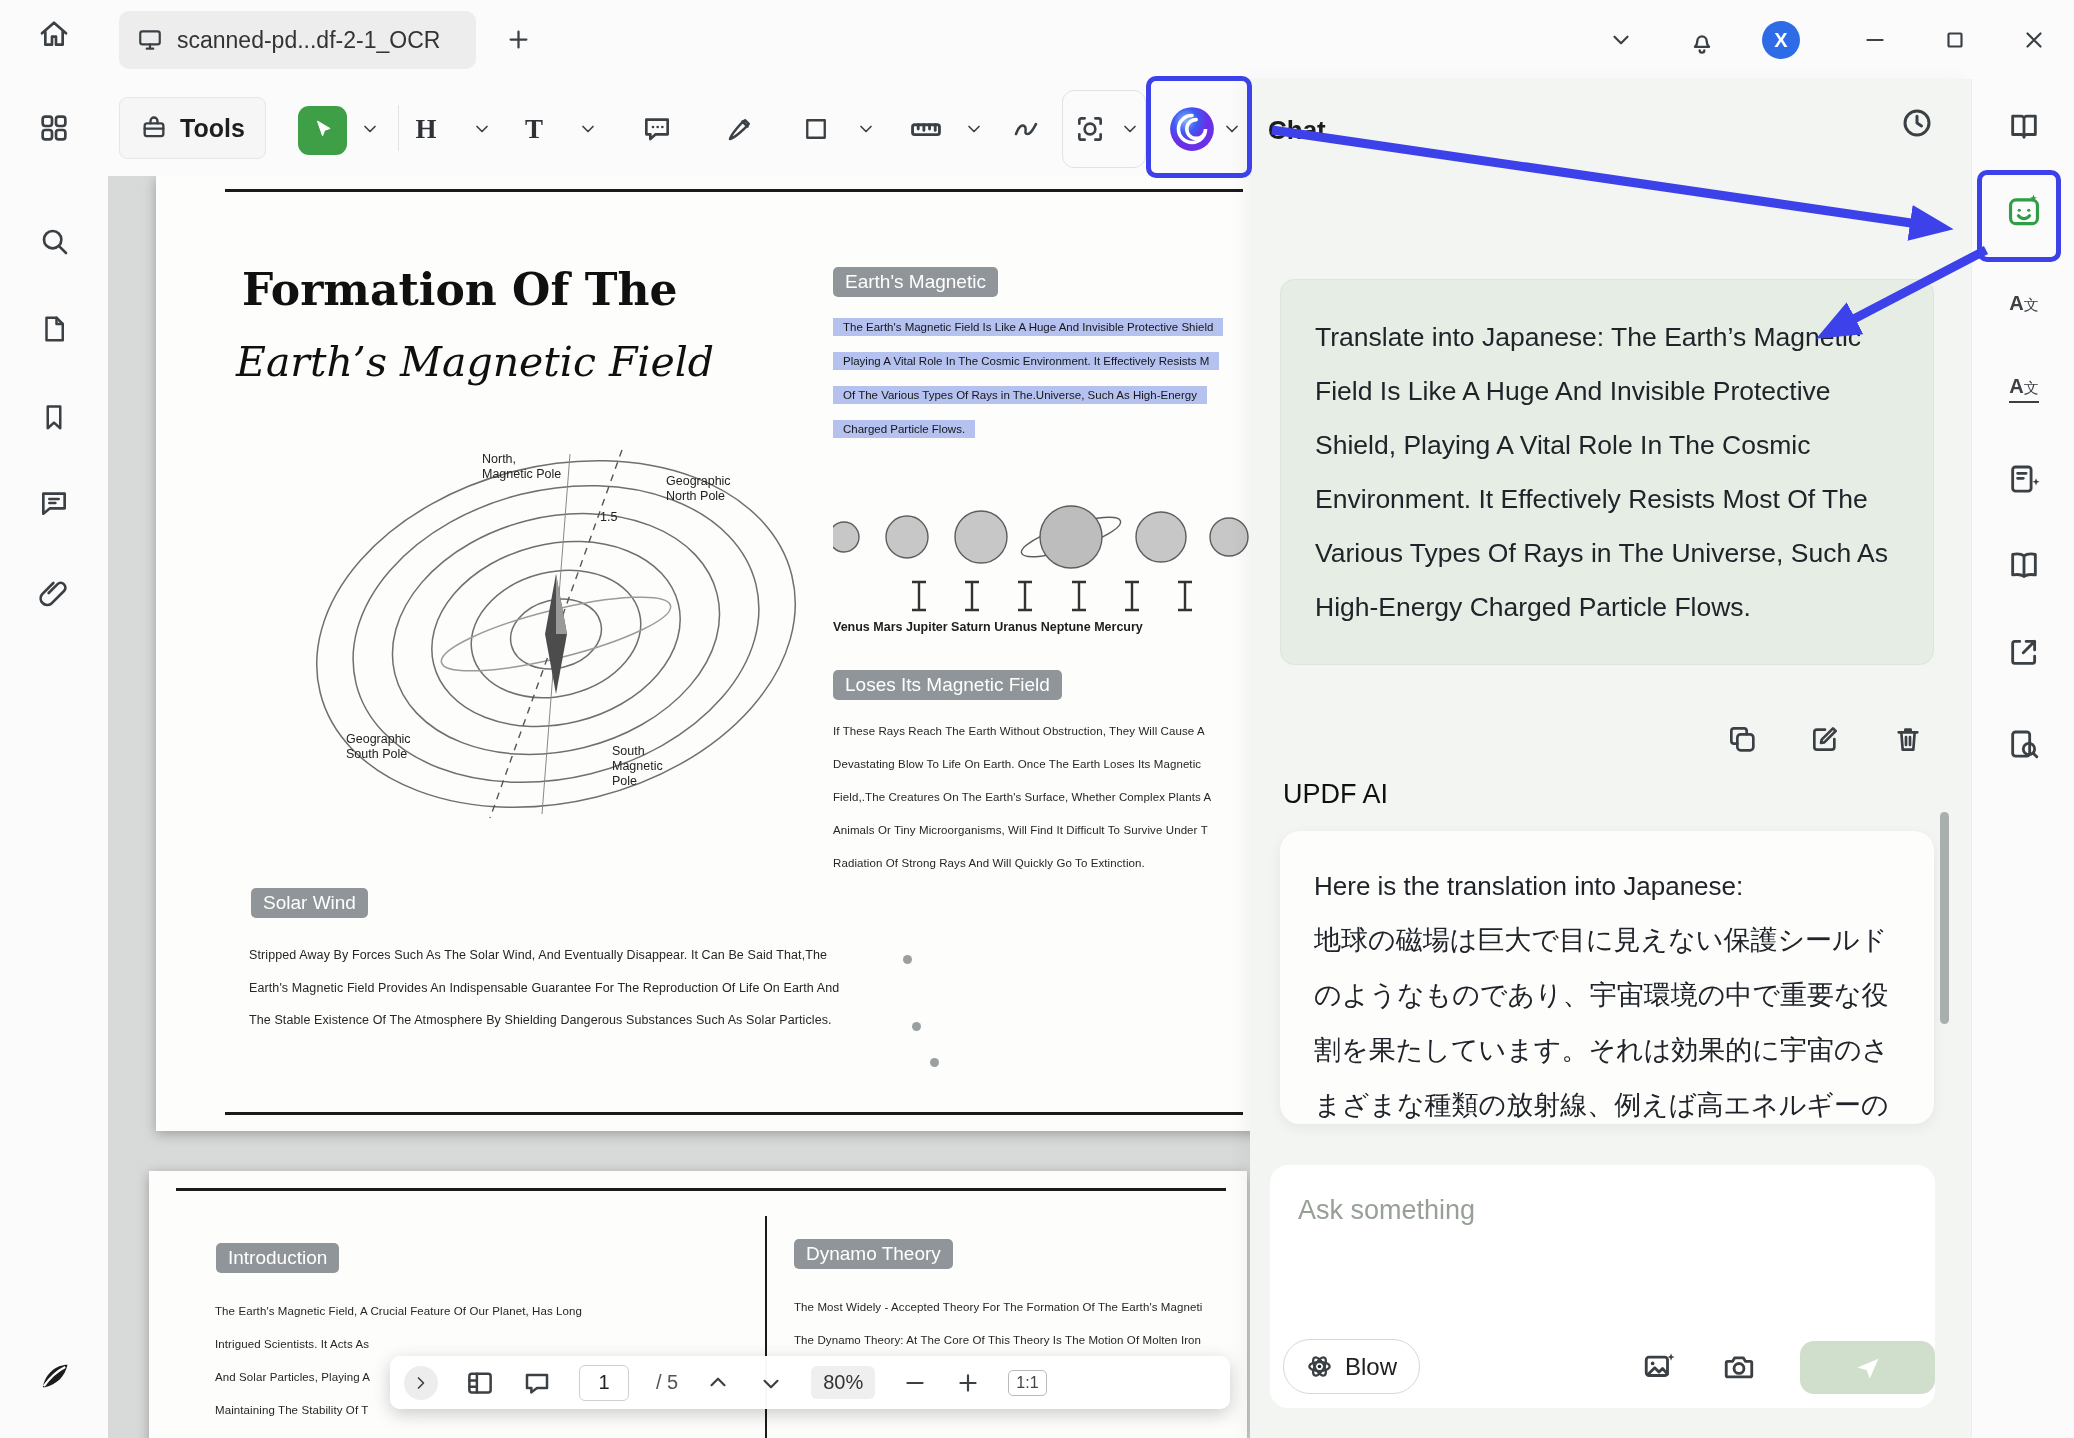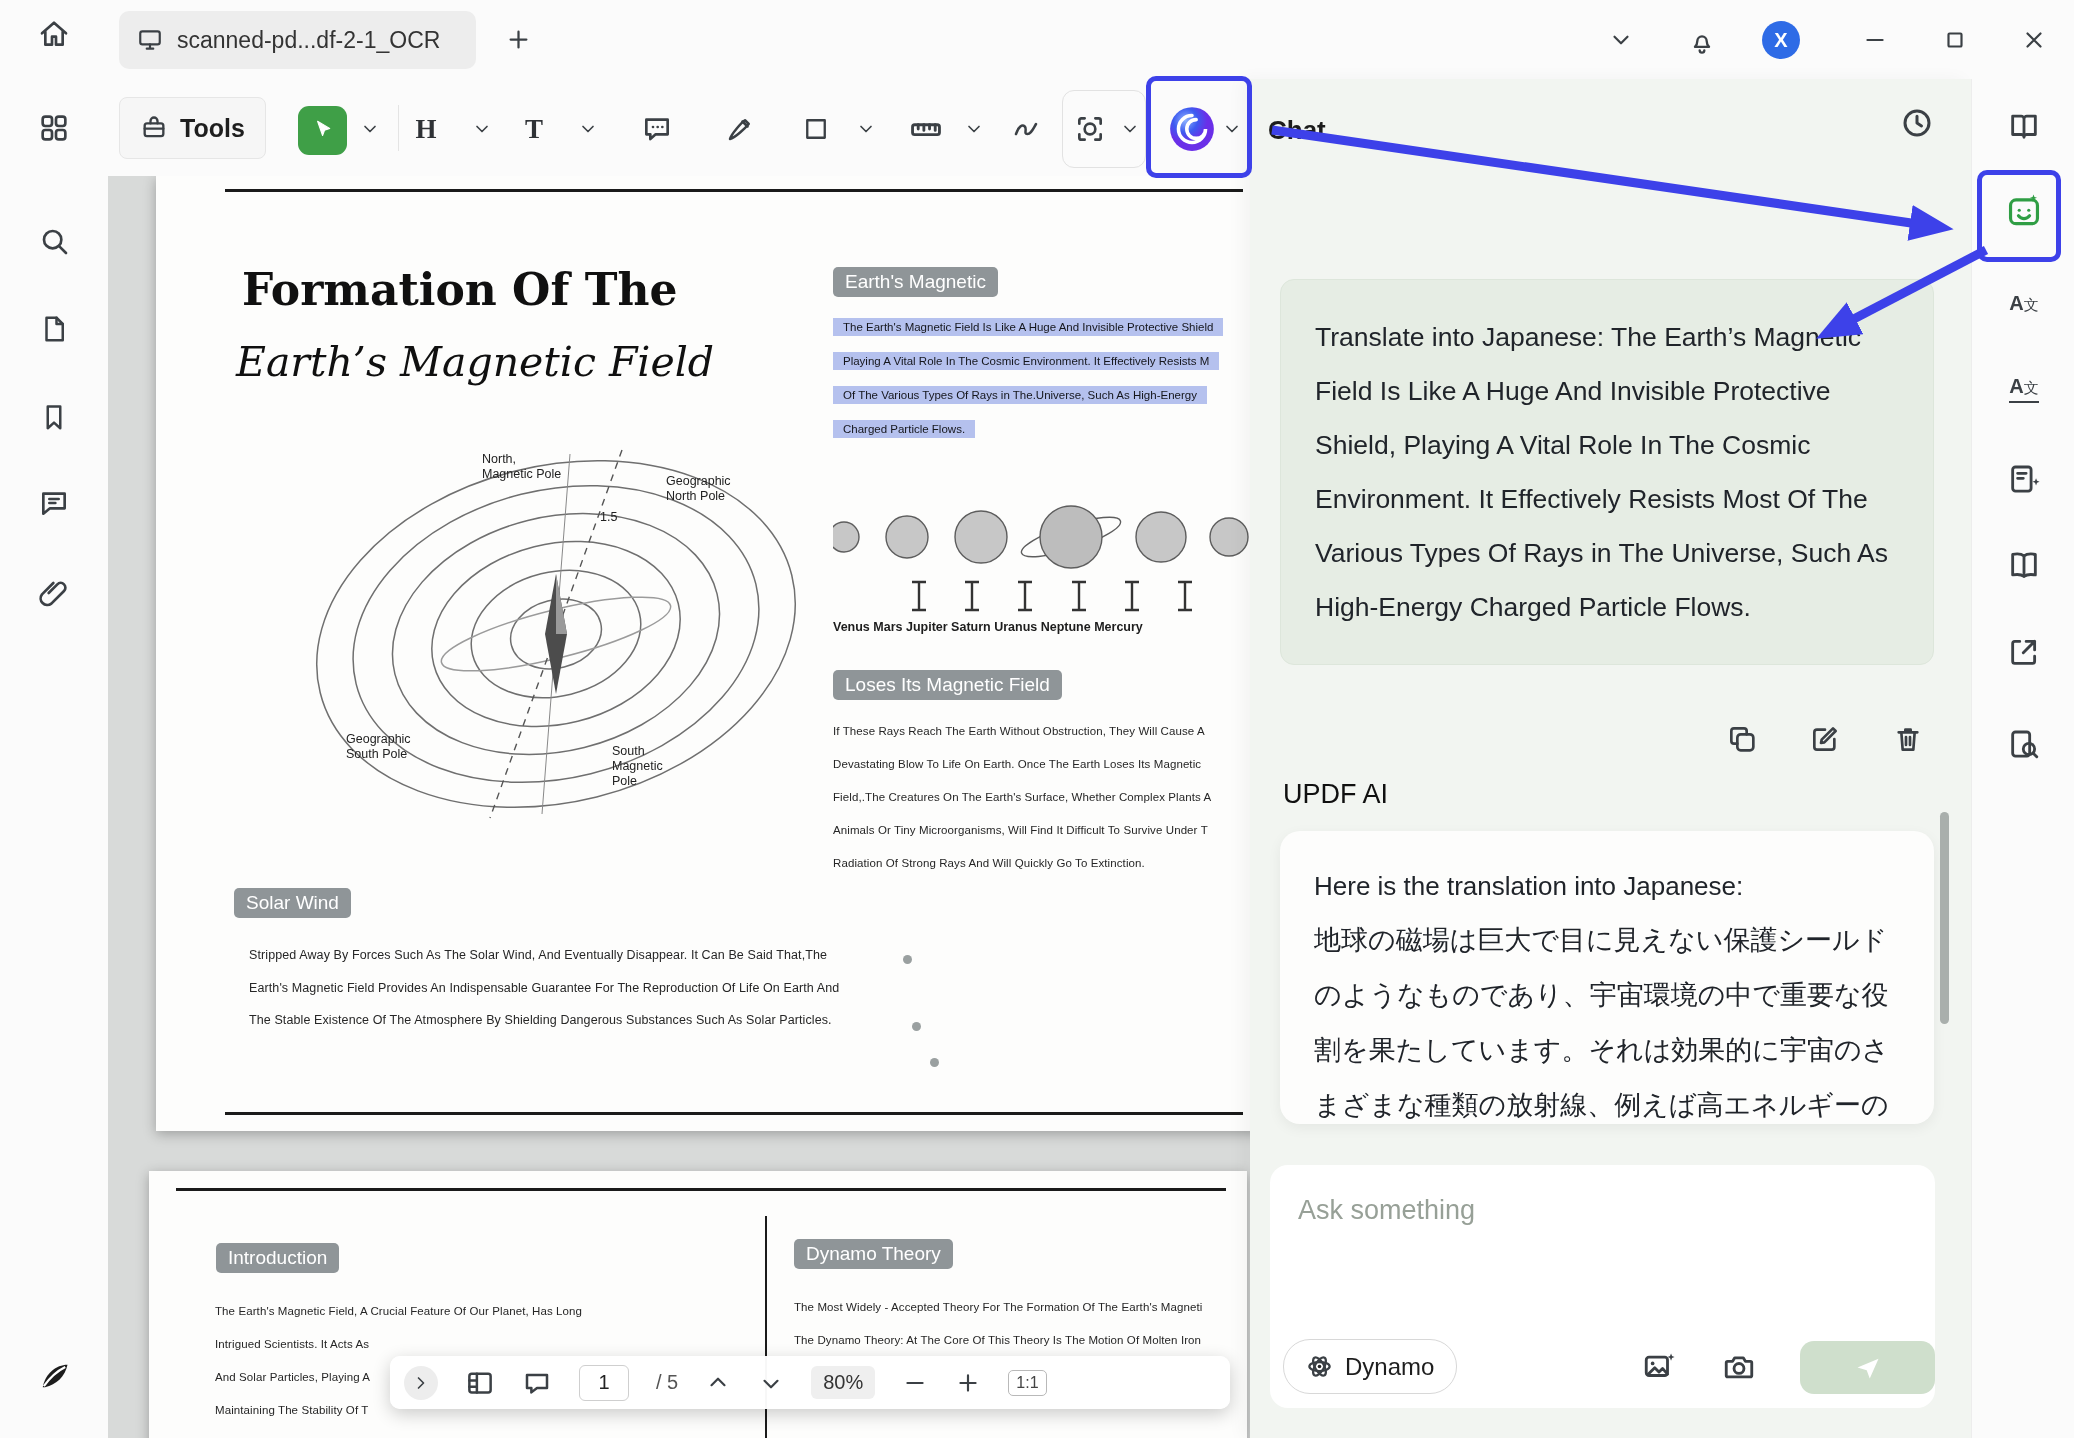--- a/index.html
+++ b/index.html
@@ -366,21 +366,21 @@
 
       <div class="chip" style="left:677px;top:494px">Loses Its Magnetic Field</div>
       <div class="abs" style="left:677px;top:549px">
         <div class="pline">If These Rays Reach The Earth Without Obstruction, They Will Cause A</div>
         <div class="pline">Devastating Blow To Life On Earth. Once The Earth Loses Its Magnetic</div>
         <div class="pline">Field,.The Creatures On The Earth's Surface, Whether Complex Plants A</div>
         <div class="pline">Animals Or Tiny Microorganisms, Will Find It Difficult To Survive Under T</div>
         <div class="pline">Radiation Of Strong Rays And Will Quickly Go To Extinction.</div>
       </div>
 
-      <div class="chip" style="left:78px;top:712px">Solar Wind</div>
+      <div class="chip" style="left:95px;top:712px">Solar Wind</div>
       <div class="abs solar" style="left:93px;top:772px">
         <div class="pline">Stripped Away By Forces Such As The Solar Wind, And Eventually Disappear. It Can Be Said That,The</div>
         <div class="pline">Earth's Magnetic Field Provides An Indispensable Guarantee For The Reproduction Of Life On Earth And</div>
         <div class="pline">The Stable Existence Of The Atmosphere By Shielding Dangerous Substances Such As Solar Particles.</div>
       </div>
       <div class="scanline" style="left:69px;top:936px;width:1018px"></div>
     </div>
 
     <div class="dot" style="left:795px;top:779px"></div>
     <div class="dot" style="left:804px;top:846px"></div>
@@ -492,21 +492,21 @@
 
     <div class="abs ask-wrap">
       <input class="ask-input" placeholder="Ask something" style="">
       <div class="think-btn">
         <svg class="ic" viewBox="0 0 24 24" width="27" height="27">
             <circle cx="12" cy="12" r="1.6" fill="#222" stroke="none"></circle>
             <ellipse cx="12" cy="12" rx="9" ry="4"></ellipse>
             <ellipse cx="12" cy="12" rx="9" ry="4" transform="rotate(60 12 12)"></ellipse>
             <ellipse cx="12" cy="12" rx="9" ry="4" transform="rotate(120 12 12)"></ellipse>
           </svg>
-        <b>Dynamo</b>
+        <b>Blow</b>
       </div>
       <div class="abs" style="left:372px;bottom:24px">
         <svg class="ic" viewBox="0 0 24 24" width="34" height="34">
             <rect x="3" y="5" width="15" height="13" rx="2"></rect>
             <circle cx="7.5" cy="9.5" r="1.3" fill="#3b4045" stroke="none"></circle>
             <path d="M4.5 17l4.5-4.5 3 3 2.5-2.5 3.5 4"></path>
             <path d="M20.5 2.5l.7 1.8 1.8.7-1.8.7-.7 1.8-.7-1.8-1.8-.7 1.8-.7z" fill="#3b4045" stroke="none"></path>
           </svg>
       </div>
       <div class="abs" style="left:452px;bottom:24px">

